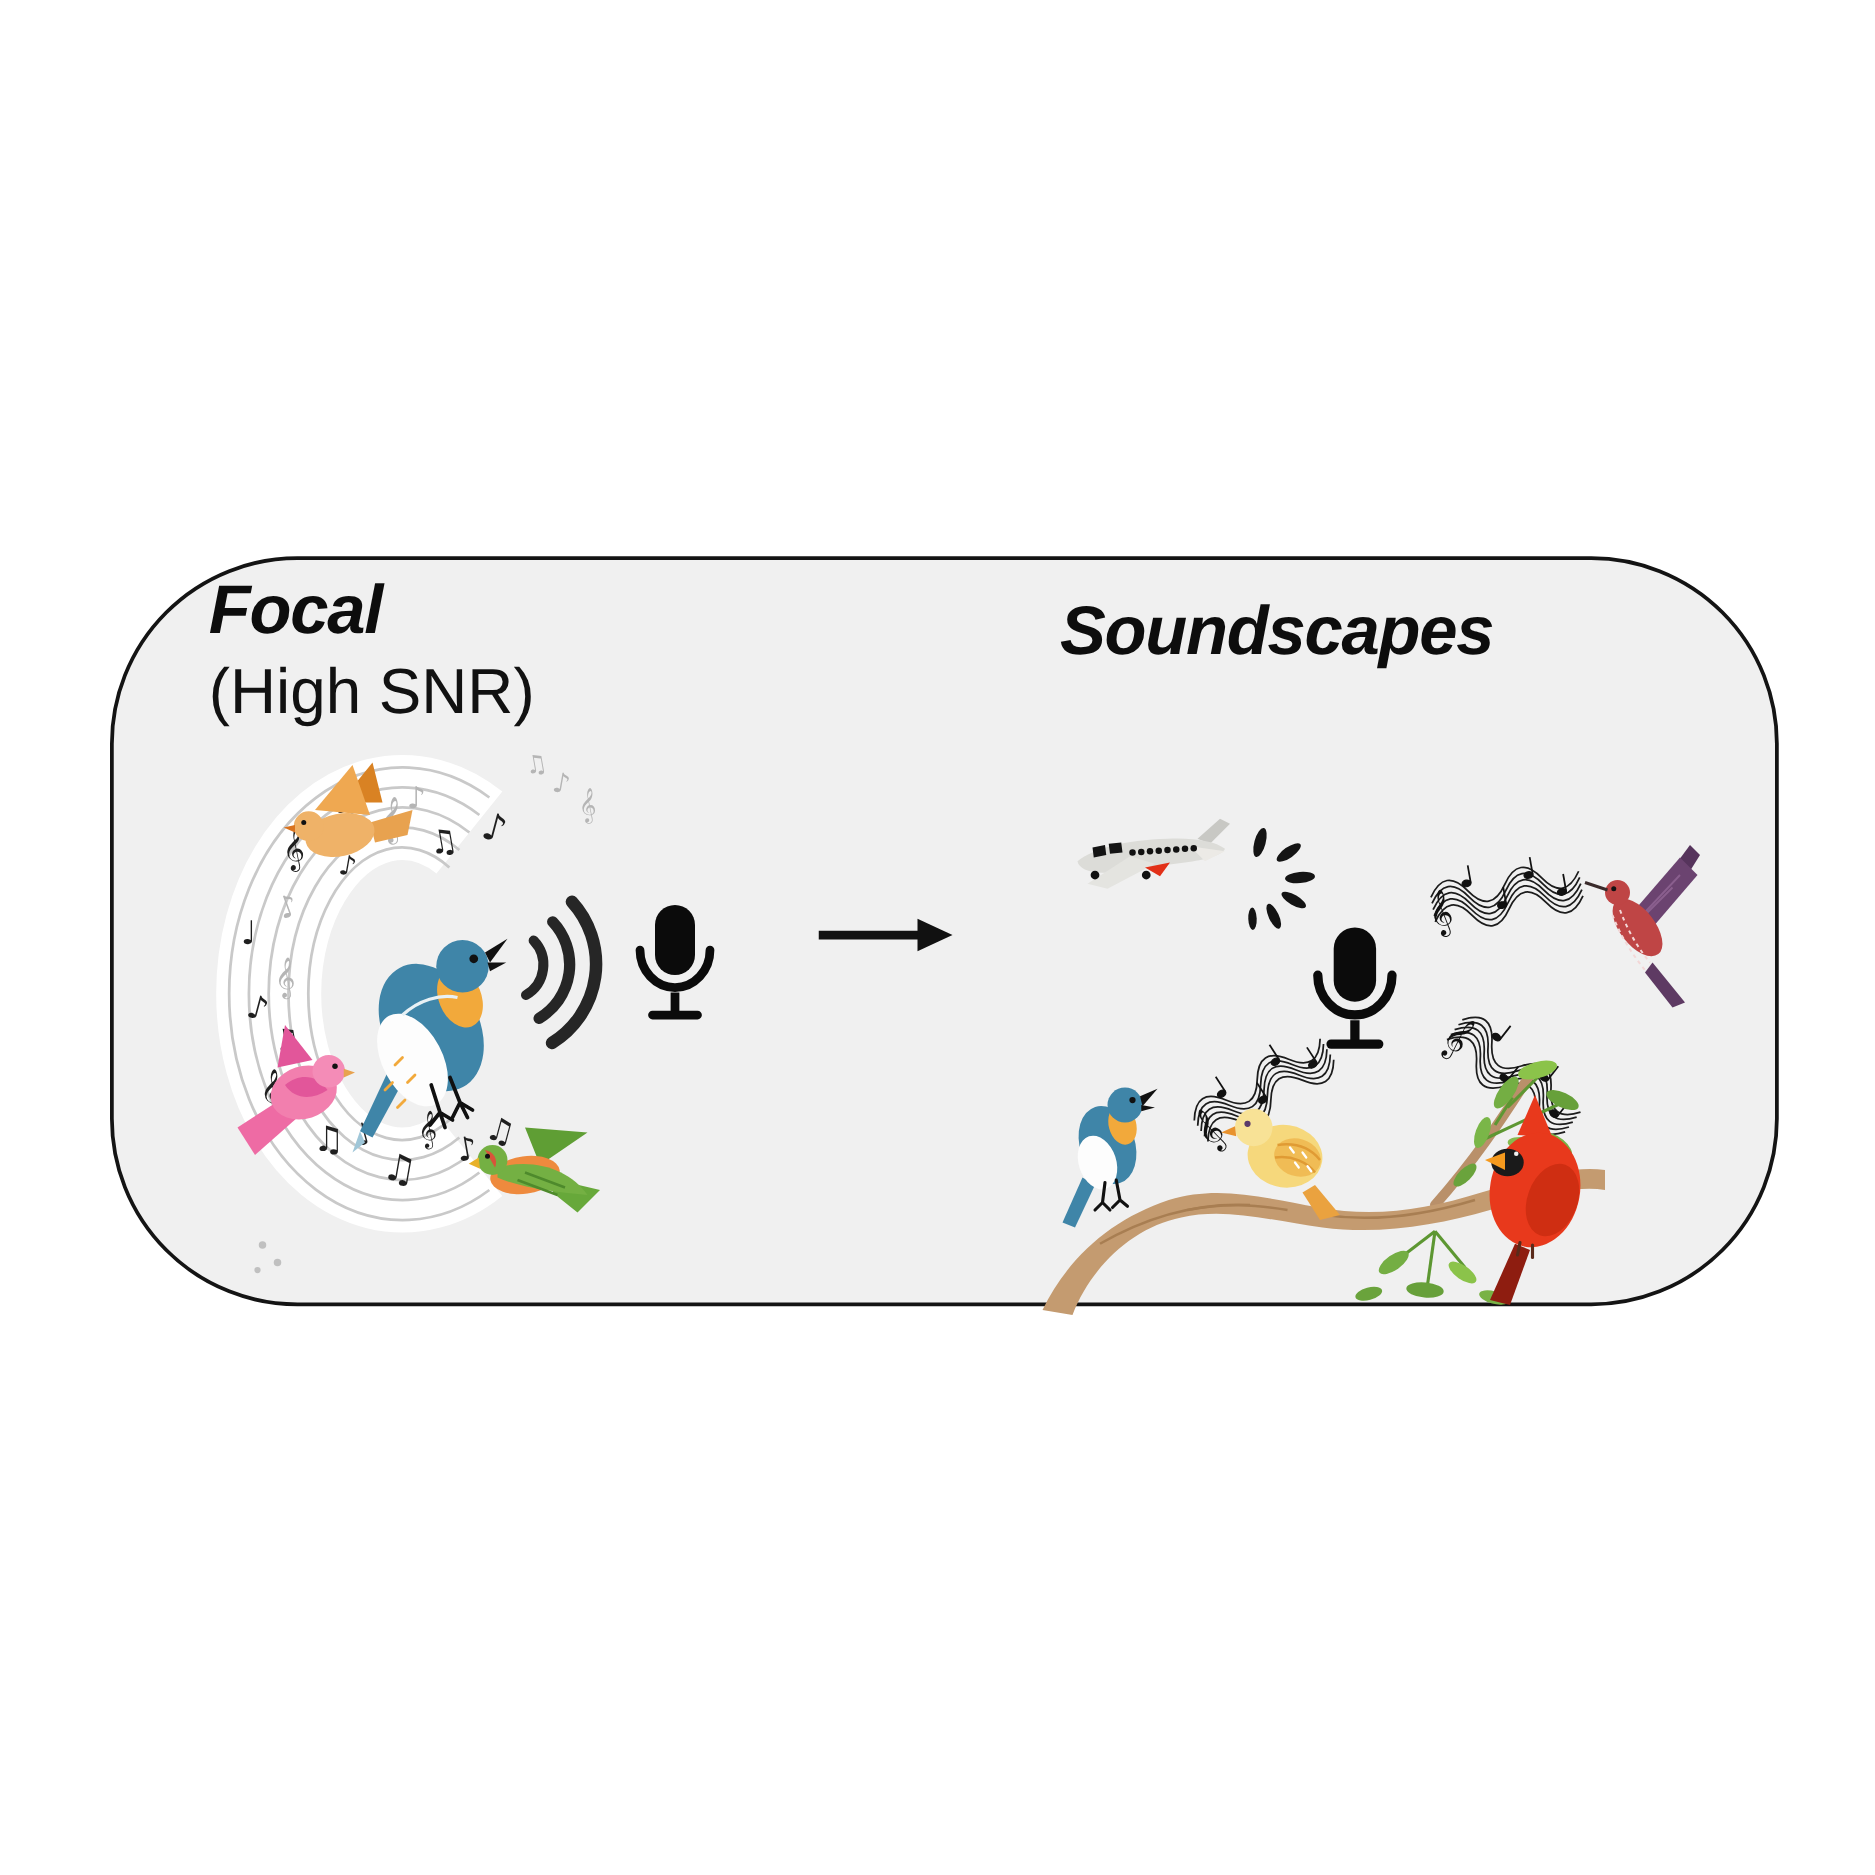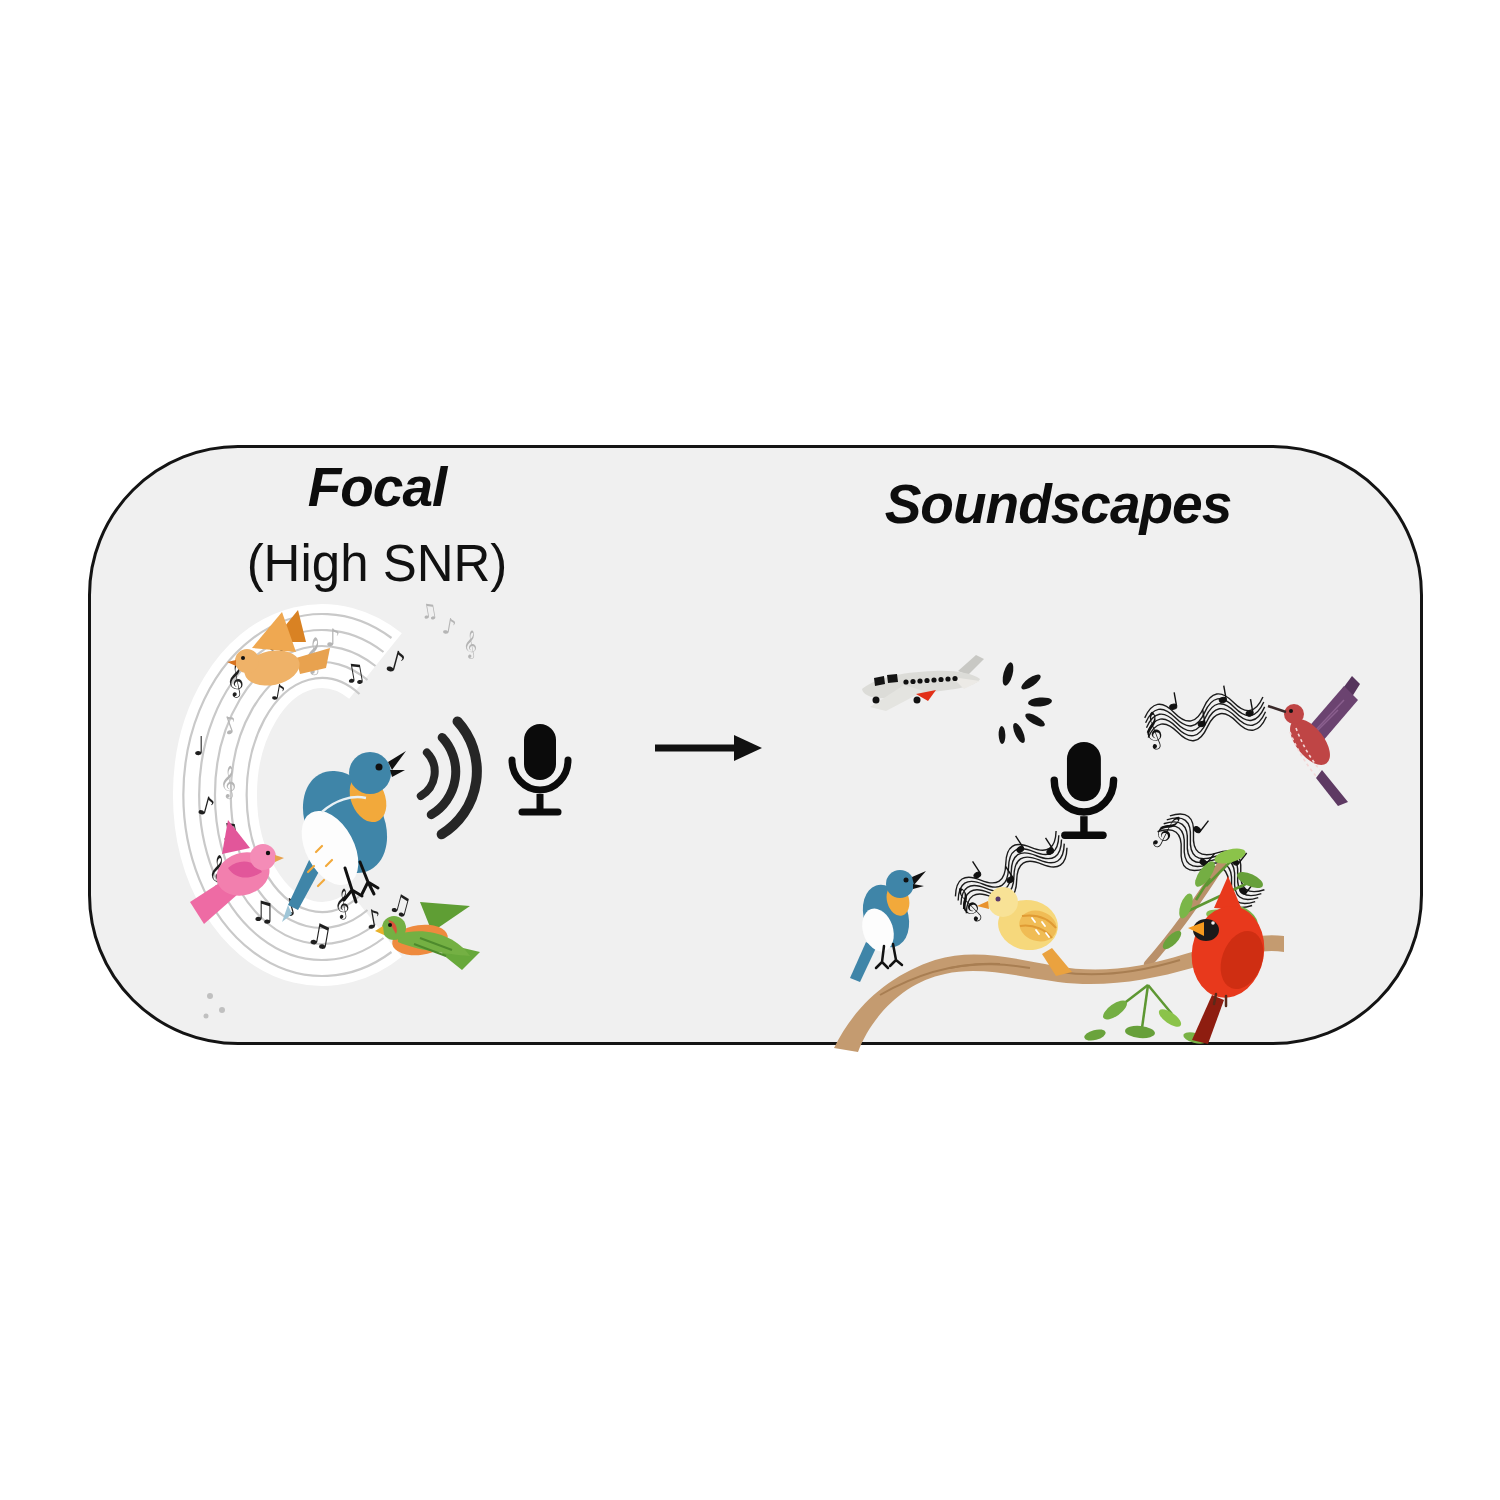--- a/index.html
+++ b/index.html
@@ -1,25 +1,25 @@
 <!DOCTYPE html>
 <html><head>
 <meta charset="utf-8">
 <style>
   html,body{margin:0;padding:0;background:#ffffff;}
   body{width:1500px;height:1500px;position:relative;overflow:hidden;
        font-family:"Liberation Sans",sans-serif;}
   .panel{position:absolute;left:88px;top:445px;width:1335px;height:600px;
          box-sizing:border-box;background:#f0f0f0;border:3px solid #141414;
          border-radius:150px;}
-  .label-block{position:absolute;width:420px;text-align:center;z-index:3;}
+  .label-block{position:absolute;width:420px;z-index:3;}
   .label-block .ttl{font-style:italic;font-weight:700;font-size:55px;
                     line-height:1.05;color:#0d0d0d;letter-spacing:-1px;}
   .label-block .sub{font-weight:400;font-size:51px;line-height:1.15;
-                    color:#111;margin-top:18px;}
+                    color:#111;margin-top:7px;}
   #lb-focal{left:167px;top:459px;}
   #lb-sound{left:848px;top:476px;}
   svg.art{position:absolute;left:0;top:0;z-index:2;}
   .nb{fill:#1f1f1f;}
   .ng{fill:#b5b5b5;}
   .note{font-family:"DejaVu Sans",sans-serif;}
 </style>
 </head>
 <body>
 

